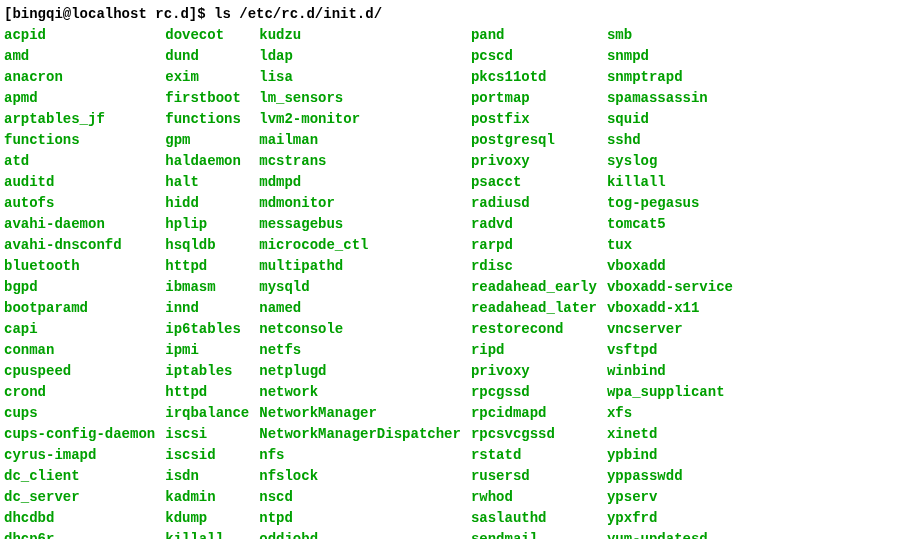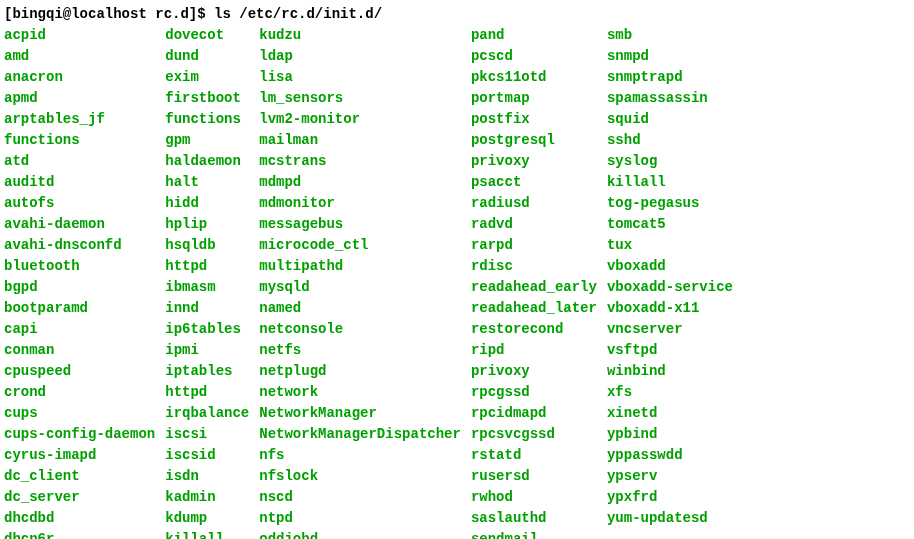--- a/index.html
+++ b/index.html
@@ -161,20 +161,21 @@
       <span class="entry">killall</span>
       <span class="entry">tog-pegasus</span>
       <span class="entry">tomcat5</span>
       <span class="entry">tux</span>
       <span class="entry">vboxadd</span>
       <span class="entry">vboxadd-service</span>
       <span class="entry">vboxadd-x11</span>
       <span class="entry">vncserver</span>
       <span class="entry">vsftpd</span>
       <span class="entry">winbind</span>
+      <span class="entry">wpa_supplicant</span>
       <span class="entry">xfs</span>
       <span class="entry">xinetd</span>
       <span class="entry">ypbind</span>
       <span class="entry">yppasswdd</span>
       <span class="entry">ypserv</span>
       <span class="entry">ypxfrd</span>
       <span class="entry">yum-updatesd</span>
     </div>
 </div>
 

